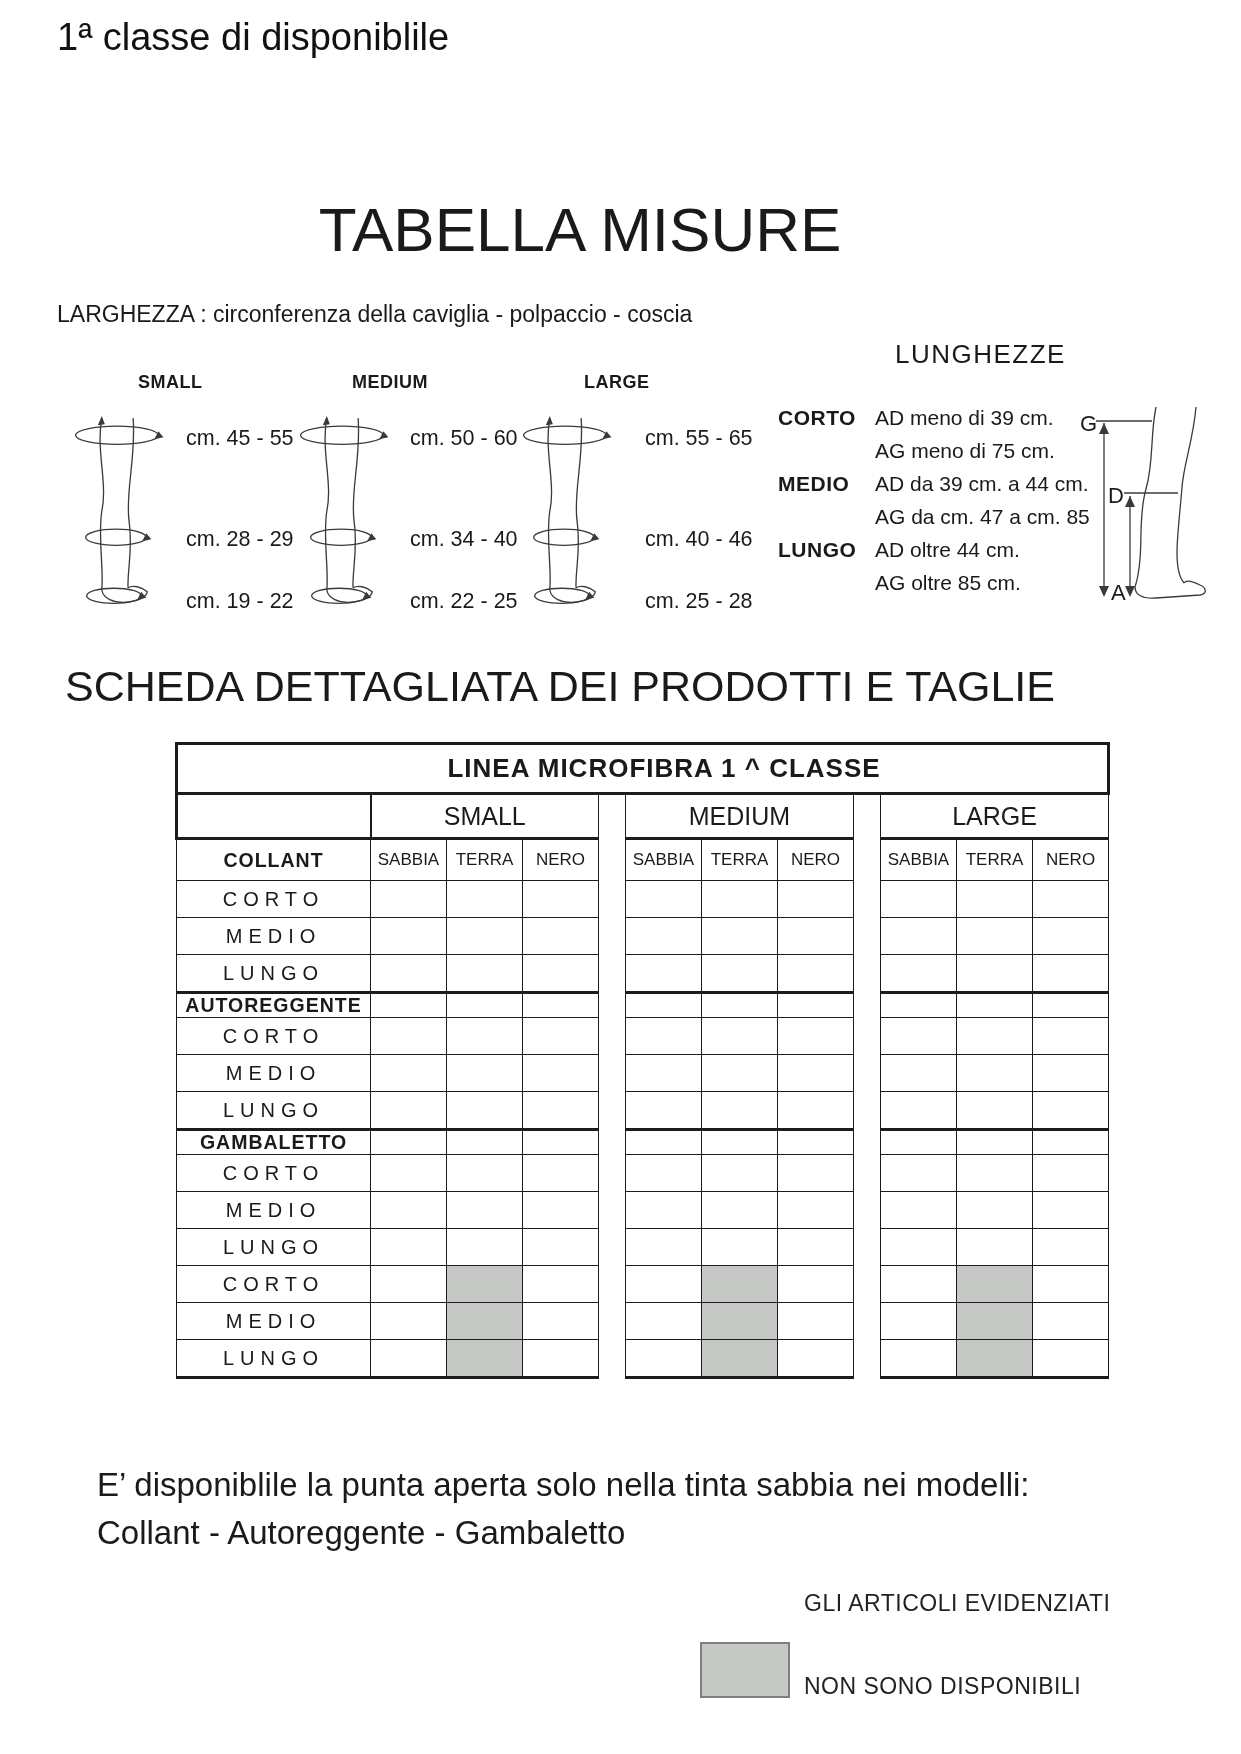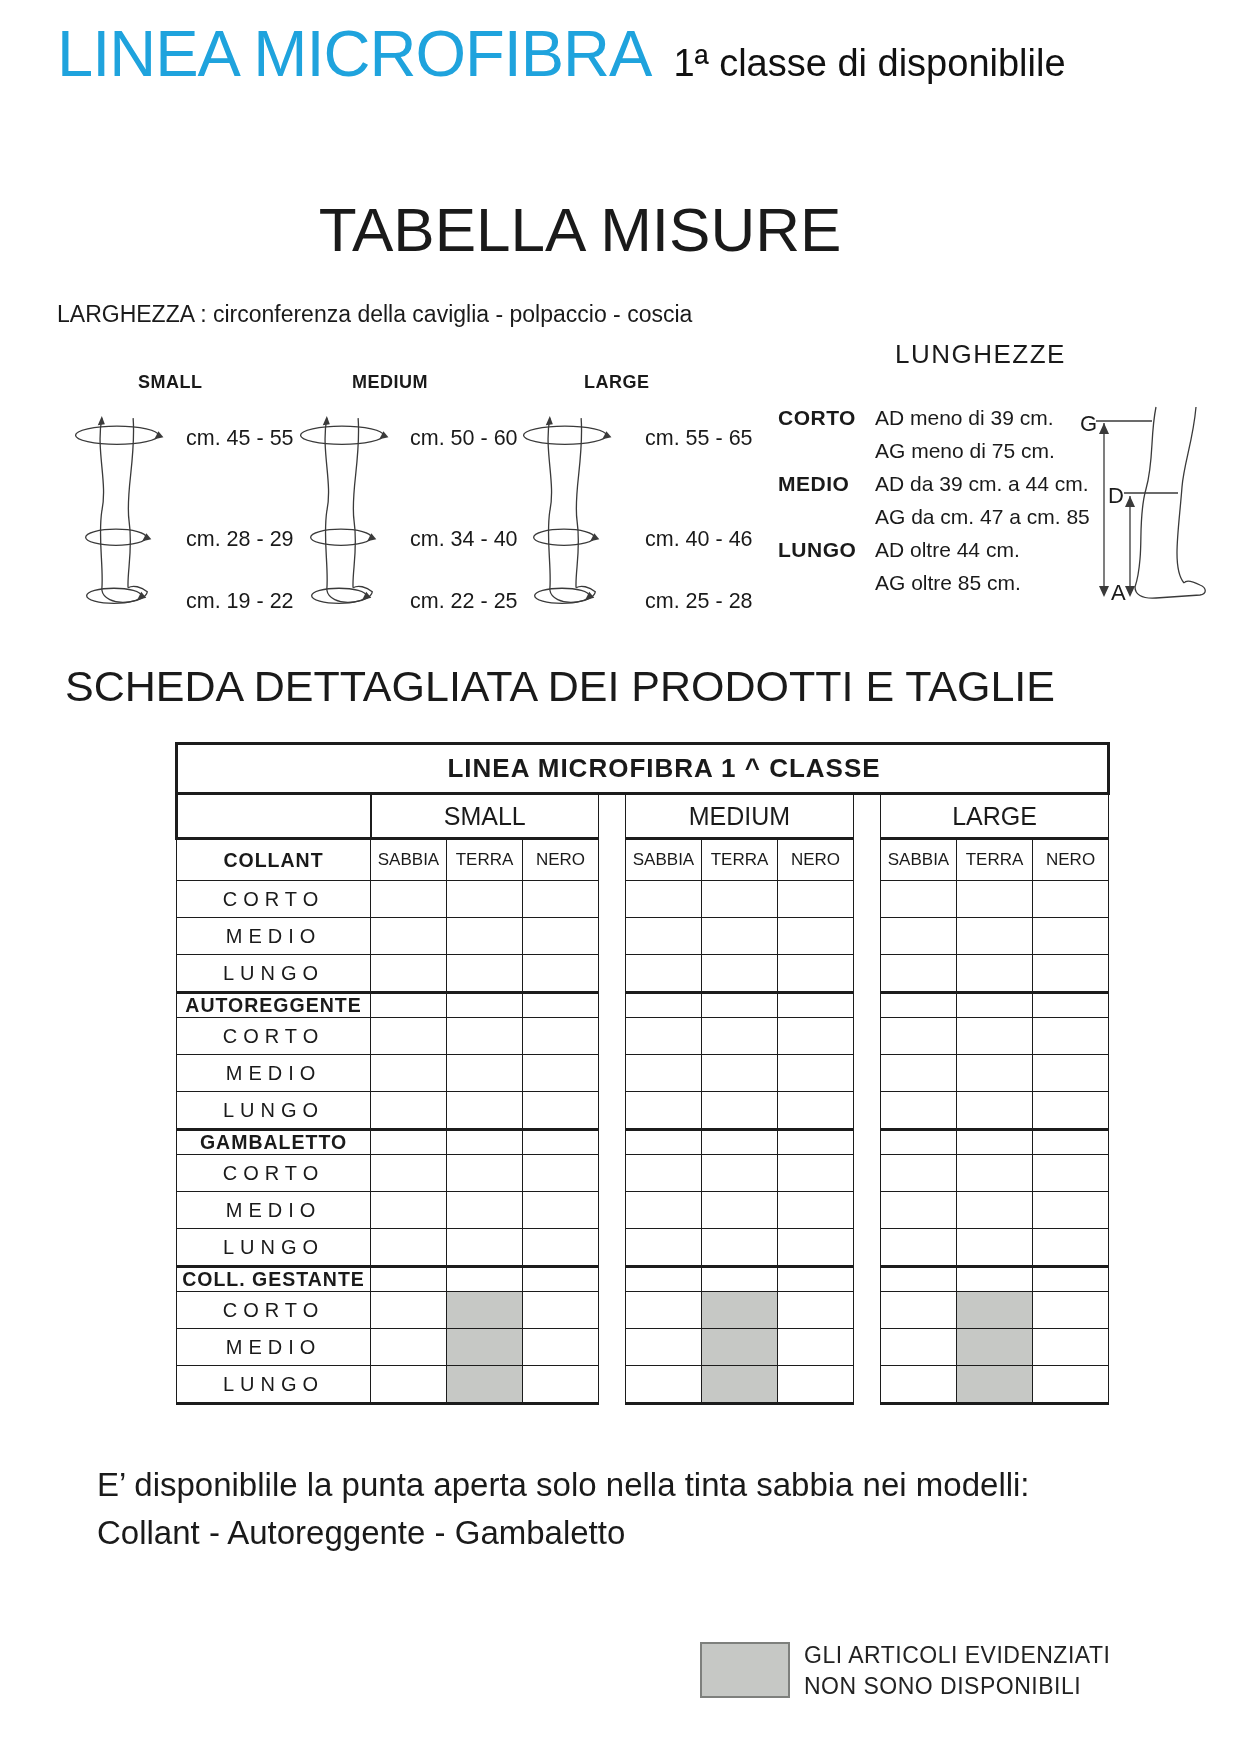--- a/index.html
+++ b/index.html
@@ -65,21 +65,20 @@
               background:var(--gray);border:2px solid #7e807d;}
   .legend-text{position:absolute;left:804px;font-size:23px;line-height:31px;color:#222;
                letter-spacing:.5px;white-space:nowrap;}
 </style>
 </head>
 <body>
 
 <div class="page">
 
   <div class="header">
-    <span class="brand">LINEA MICROFIBRA</span>
     <span class="brand-sub">1ª classe di disponiblile</span>
   </div>
 
   <h1 class="tabella">TABELLA MISURE</h1>
   <div class="larghezza">LARGHEZZA : circonferenza della caviglia -  polpaccio  - coscia</div>
   <div class="lunghezze">LUNGHEZZE</div>
 
   <div class="size-label" style="left:138px">SMALL</div>
   <svg class="leg-svg" style="left:70px" viewBox="0 0 100 200">
     <path d="M31 8 C 25 40, 37 72, 31 100 C 27 126, 33 156, 31 178"></path>
@@ -350,34 +349,20 @@
           <td class="br cell"></td>
           <td class="spacer"></td>
           <td class="bl cell"></td>
           <td class="cell"></td>
           <td class="br cell"></td>
           <td class="spacer"></td>
           <td class="bl cell"></td>
           <td class="cell"></td>
           <td class="br bro cell"></td>
         </tr>
-        <tr class="sep grp">
-          <td class="lbl g">COLL. GESTANTE</td>
-          <td class="bl cell"></td>
-          <td class="cell"></td>
-          <td class="br cell"></td>
-          <td class="spacer"></td>
-          <td class="bl cell"></td>
-          <td class="cell"></td>
-          <td class="br cell"></td>
-          <td class="spacer"></td>
-          <td class="bl cell"></td>
-          <td class="cell"></td>
-          <td class="br bro cell"></td>
-        </tr>
         <tr class="itm">
           <td class="lbl i">CORTO</td>
           <td class="bl cell"></td>
           <td class="cell na"></td>
           <td class="br cell"></td>
           <td class="spacer"></td>
           <td class="bl cell"></td>
           <td class="cell na"></td>
           <td class="br cell"></td>
           <td class="spacer"></td>
@@ -413,16 +398,16 @@
           <td class="cell na"></td>
           <td class="br bro cell"></td>
         </tr>
       </tbody>
   </table>
 
   <div class="note" style="top:1466px">E’ disponiblile la punta aperta solo nella tinta sabbia nei modelli:</div>
   <div class="note" style="top:1514px">Collant - Autoreggente - Gambaletto</div>
 
   <div class="legend-box"></div>
-  <div class="legend-text" style="top:1640px">GLI ARTICOLI EVIDENZIATI</div>
+  <div class="legend-text" style="top:1588px">GLI ARTICOLI EVIDENZIATI</div>
   <div class="legend-text" style="top:1671px">NON SONO DISPONIBILI</div>
 
 </div>
 
 </body></html>

